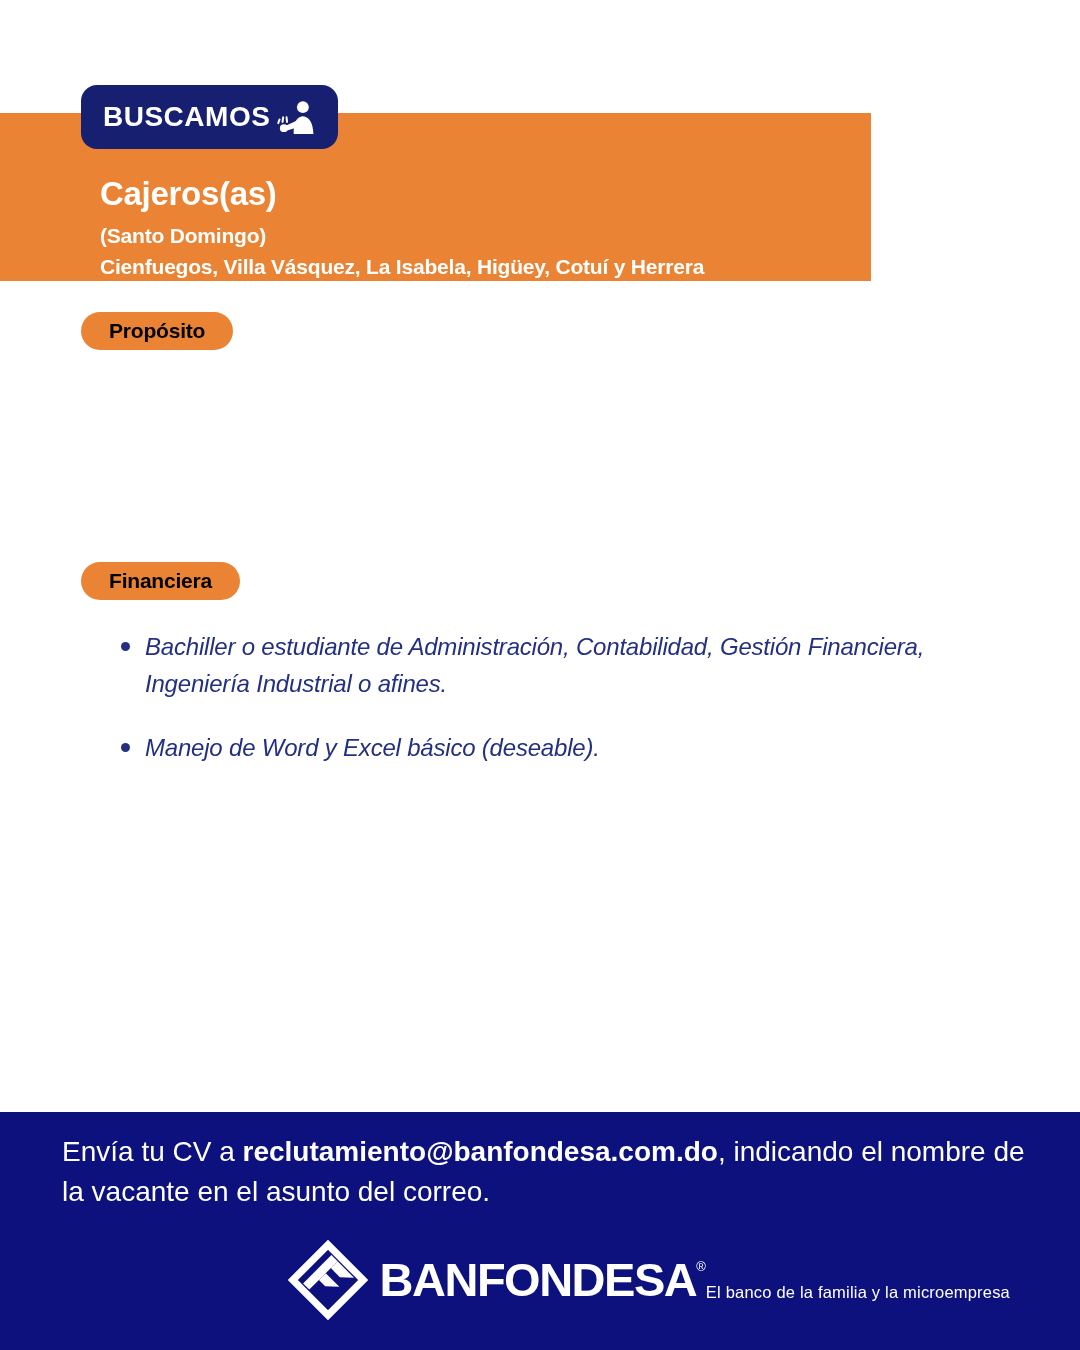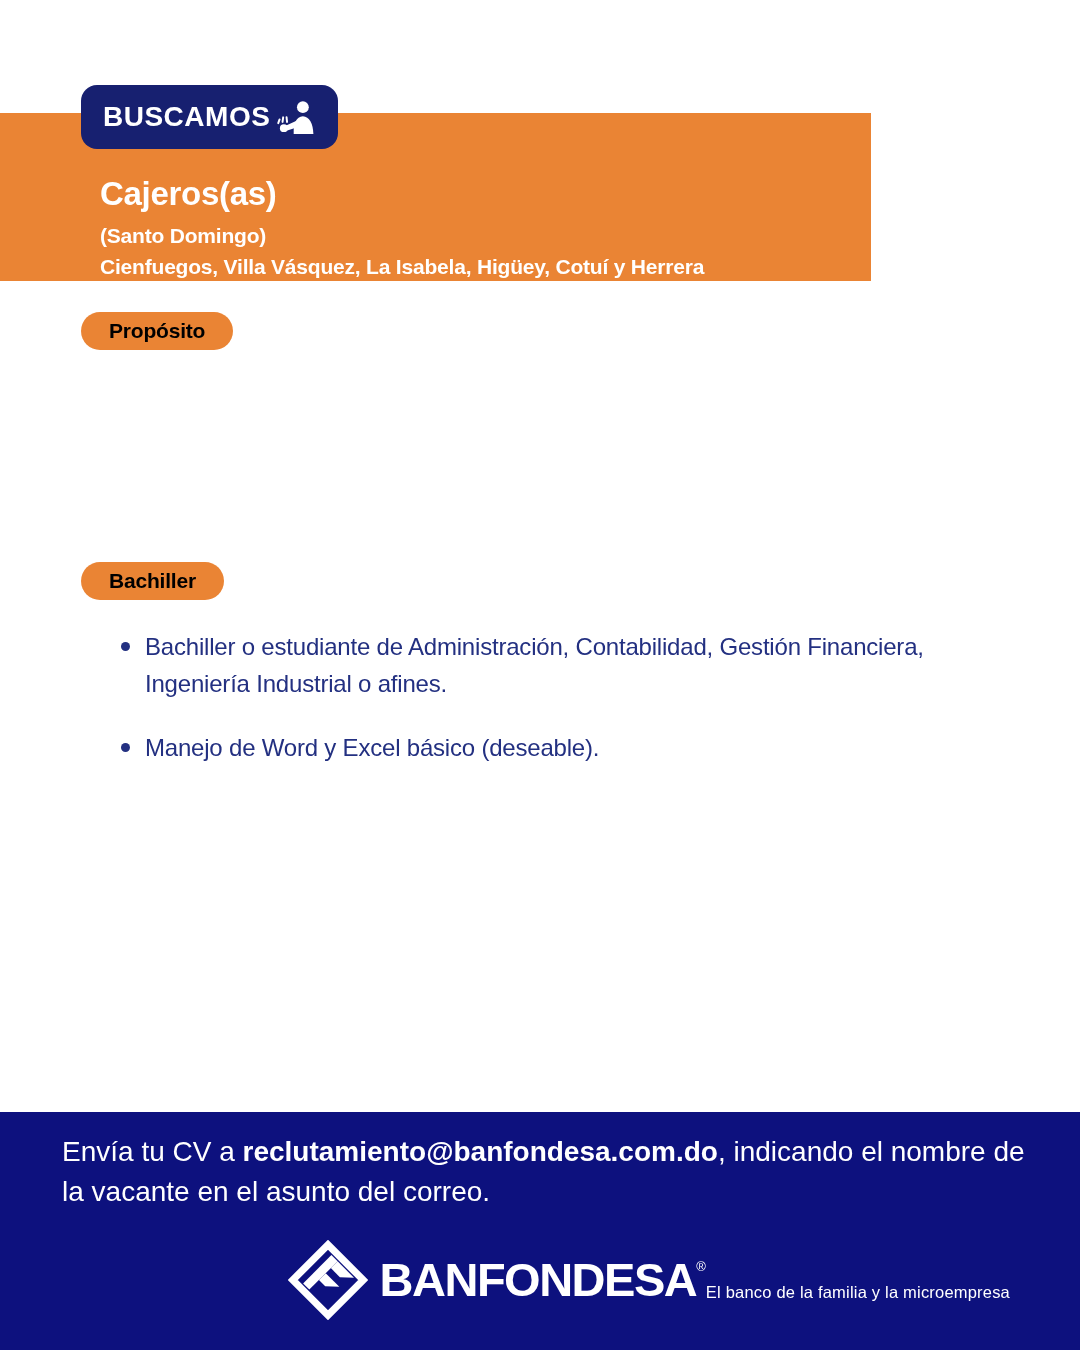--- a/index.html
+++ b/index.html
@@ -36,21 +36,21 @@
   .pill-purpose{top:312px;}
   .pill-requirements{top:562px;}
   
   .purpose-body{
     position:absolute;left:100px;top:377px;width:860px;
     color:#233081;font-size:24px;line-height:37px;letter-spacing:-.2px;
   }
   .req-list{
     position:absolute;left:119px;top:628px;width:862px;
     margin:0;padding:0;list-style:none;
-    color:#233081;font-size:24px;line-height:37px;letter-spacing:-.2px;
+    color:#233081;font-size:24px;line-height:37px;letter-spacing:-.2px;font-style:italic;
   }
   .req-list li{position:relative;padding-left:26px;margin-bottom:27px;}
   .req-list li .dot{
     position:absolute;left:2px;top:14px;width:9px;height:9px;border-radius:50%;
     background:#233081;
   }
   
   .footer{
     position:absolute;left:0;top:1112px;width:1080px;height:238px;
     background:#0D117E;
@@ -99,21 +99,21 @@
       <div class="banner-title">Cajeros(as)</div>
       <div class="banner-subtitle">
         <div>(Santo Domingo)</div>
         <div>Cienfuegos, Villa Vásquez, La Isabela, Higüey, Cotuí y Herrera</div>
       </div>
     </div>
   </div>
 
   <div class="pill pill-purpose">Propósito</div>
 
-  <div class="pill pill-requirements">Bachiller</div>
+  <div class="pill pill-requirements">Financiera</div>
   <ul class="req-list">
     <li>
       <span class="dot"></span>
       <span>Bachiller o estudiante de Administración, Contabilidad, Gestión Financiera, Ingeniería Industrial o afines.</span>
     </li>
     <li>
       <span class="dot"></span>
       <span>Manejo de Word y Excel básico (deseable).</span>
     </li>
   </ul>

